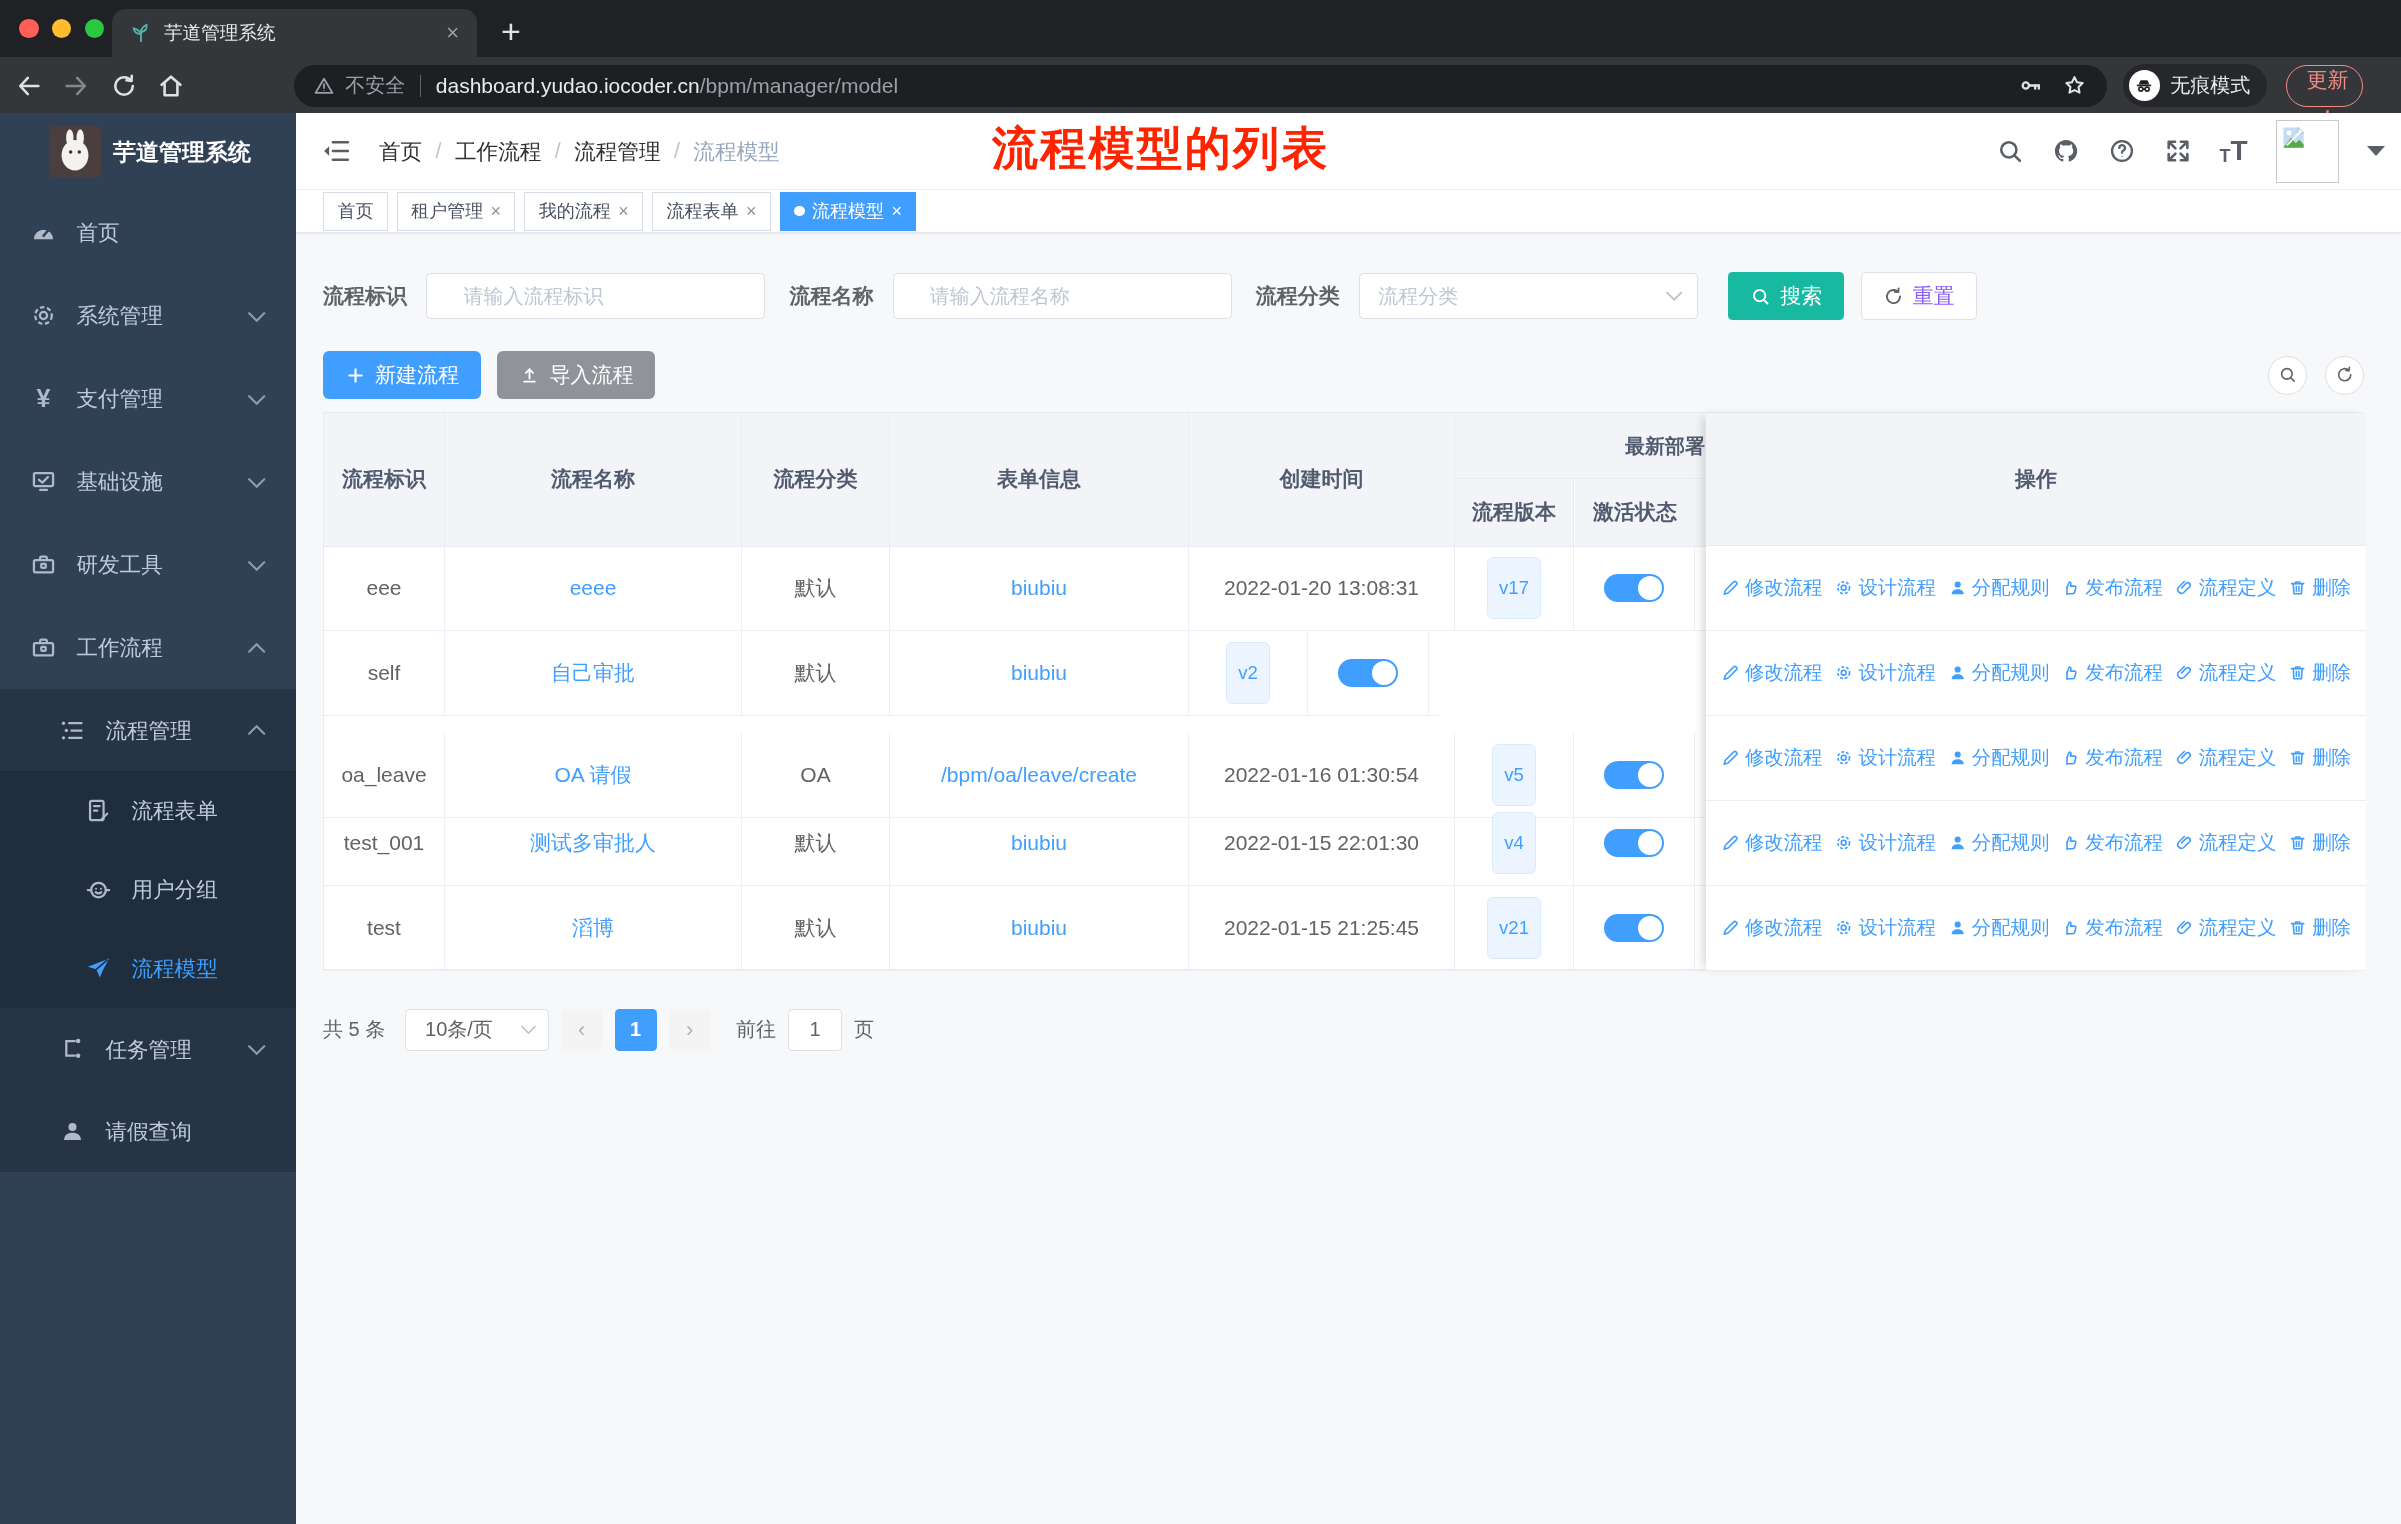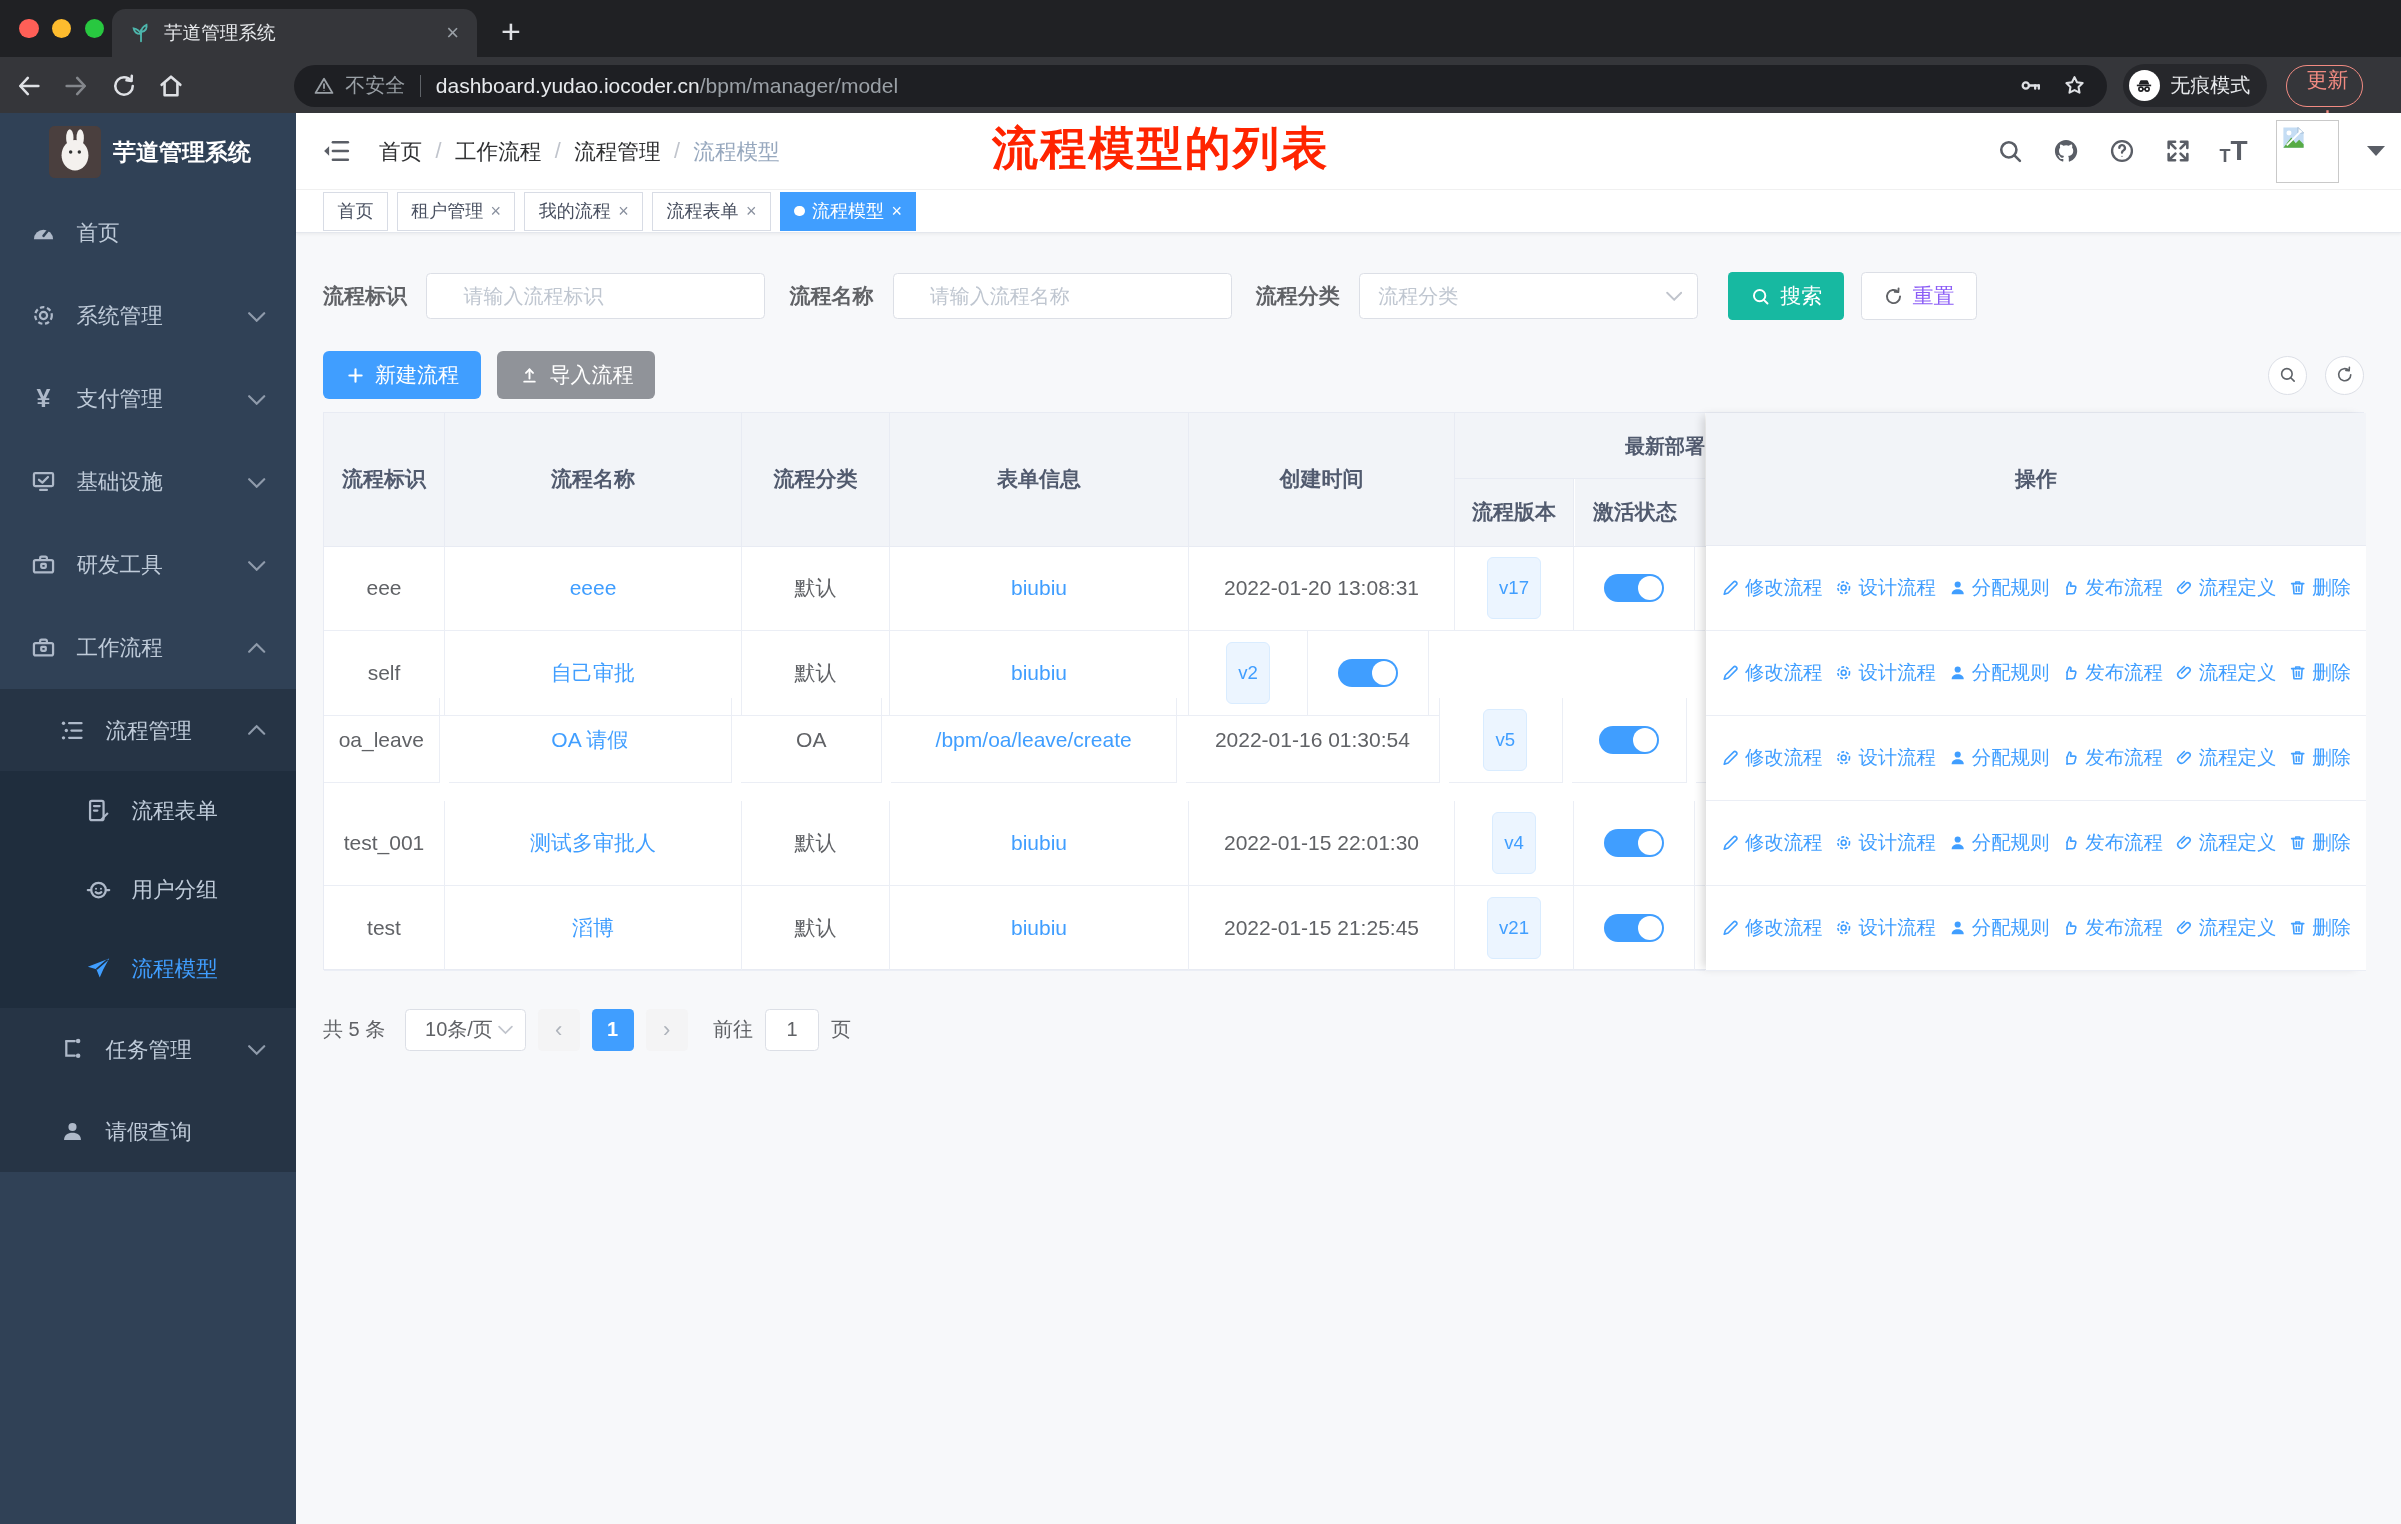--- a/index.html
+++ b/index.html
@@ -111,21 +111,21 @@
   .switch::after { content:""; position:absolute; right:2.2px; top:2.2px; width:24px; height:24px; background:#fff; border-radius:50%; }
   .fixed-col { position:absolute; left:1382px; top:0; width:660px; height:558px; background:#fff; box-shadow:-7.4px 0 9px -3px rgba(0,0,0,.15); z-index:2; }
   .fixed-hdr { height:133px; background:#f2f4f8; display:flex; align-items:center; justify-content:center; color:#515a6e; font-weight:bold; border-bottom:0.7px solid #e8ebf3; }
   .fixed-row { height:85px; border-bottom:0.7px solid #ebeef5; display:flex; align-items:center; justify-content:center; gap:12px; padding:0 6px; }
   .act { display:inline-flex; align-items:center; gap:4.5px; color:#409eff; font-size:19.4px; white-space:nowrap; cursor:pointer; }
   .act svg { width:19.4px; height:19.4px; }
 
   
   .pager { margin-top:39px; display:flex; align-items:center; justify-content:flex-start; gap:12px; font-size:20px; color:#606266; }
   .pg-total { margin-right:7.4px; }
-  .pg-size { width:121px; height:42px; border:0.7px solid #dcdfe6; border-radius:4.5px; background:#fff; display:flex; align-items:center; padding:0 12px 0 19.4px; }
+  .pg-size { width:144px; height:42px; border:0.7px solid #dcdfe6; border-radius:4.5px; background:#fff; display:flex; align-items:center; padding:0 12px 0 19.4px; }
   .pg-size .sel-chev { margin-left:auto; width:15px; height:9px; color:#c0c4cc; }
   .pg-btn { width:42px; height:42px; border-radius:4.5px; background:#f4f4f5; color:#aeb3bb; display:flex; align-items:center; justify-content:center; font-size:22px; cursor:pointer; }
   .pg-cur { width:42px; height:42px; border-radius:4.5px; background:#409eff; color:#fff; font-weight:bold; display:flex; align-items:center; justify-content:center; cursor:pointer; }
   .pg-goto { margin-left:13.4px; }
   .pg-input { width:54px; height:42px; border:0.7px solid #dcdfe6; border-radius:4.5px; text-align:center; font-size:20px; color:#606266; outline:none; font-family:inherit; }
 </style>
 </head>
 <body>
 
 <div class="tabstrip">
@@ -613,21 +613,21 @@
               <a class="lnk">biubiu</a>
             </div>
           <div class="td w6">
               <span class="vbadge">v2</span>
             </div>
           <div class="td w7">
               <span class="switch"></span>
             </div>
           <div class="td w8 nob"></div>
         </div>
-        <div class="t-row" style="top:285px;gap:9px;">
+        <div class="t-row" style="top:320px;">
           <div class="td w1">oa_leave</div>
           <div class="td w2">
               <a class="lnk">OA 请假</a>
             </div>
           <div class="td w3">OA</div>
           <div class="td w4">
               <a class="lnk">/bpm/oa/leave/create</a>
             </div>
           <div class="td w5">2022-01-16 01:30:54</div>
           <div class="td w6">

